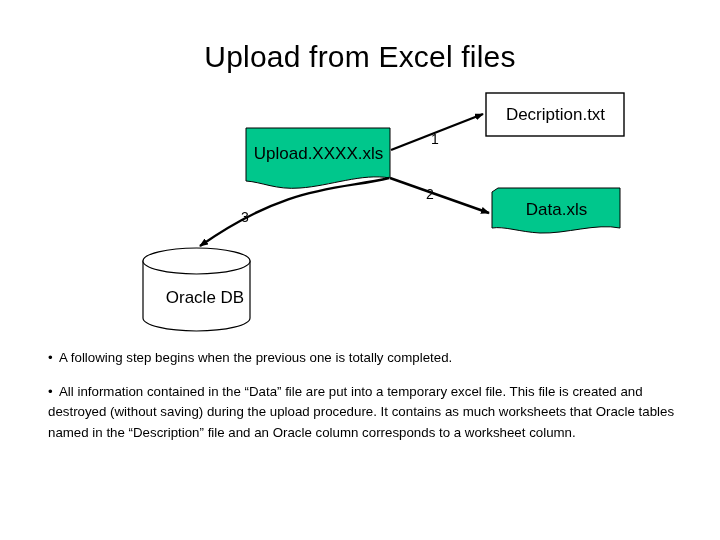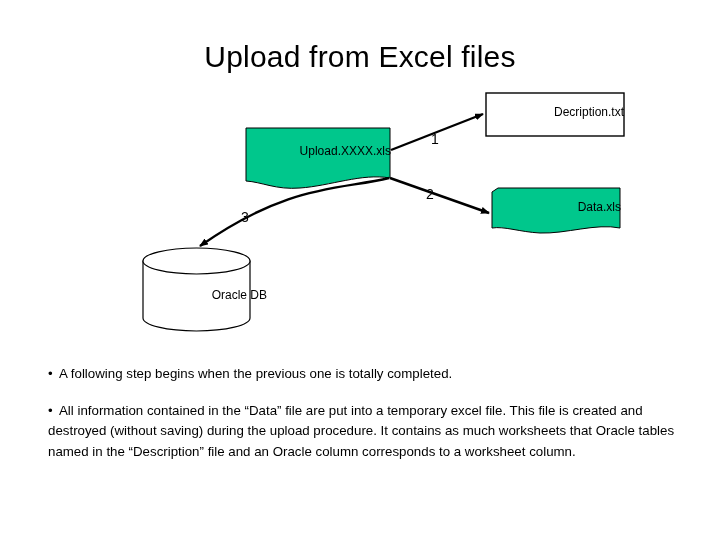--- a/index.html
+++ b/index.html
@@ -46,23 +46,23 @@
     position: absolute;
     left: 0;
     top: 0;
     width: 720px;
     height: 345px;
   }
 
   
   .shape-label {
     position: absolute;
-    font-size: 12px;
+    font-size: 17px;
     color: #000000;
-    text-align: right;
+    text-align: center;
     white-space: nowrap;
     pointer-events: none;
   }
   #label-upload {
     left: 246px;
     top: 144px;
     width: 145px;
   }
   #label-decription {
     left: 487px;
@@ -95,21 +95,21 @@
   #body-text {
     position: absolute;
     left: 48px;
     top: 348px;
     width: 634px;
     font-size: 13.3px;
     color: #000000;
     line-height: 1.55;
   }
   .bullet-para {
-    margin: 16px 0 13px 0;
+    margin: 0 0 13px 0;
     text-indent: 0;
   }
   .bullet-para:last-child {
     margin-bottom: 0;
   }
   .bullet-mark {
     display: inline-block;
     width: 11px;
   }
 </style>

